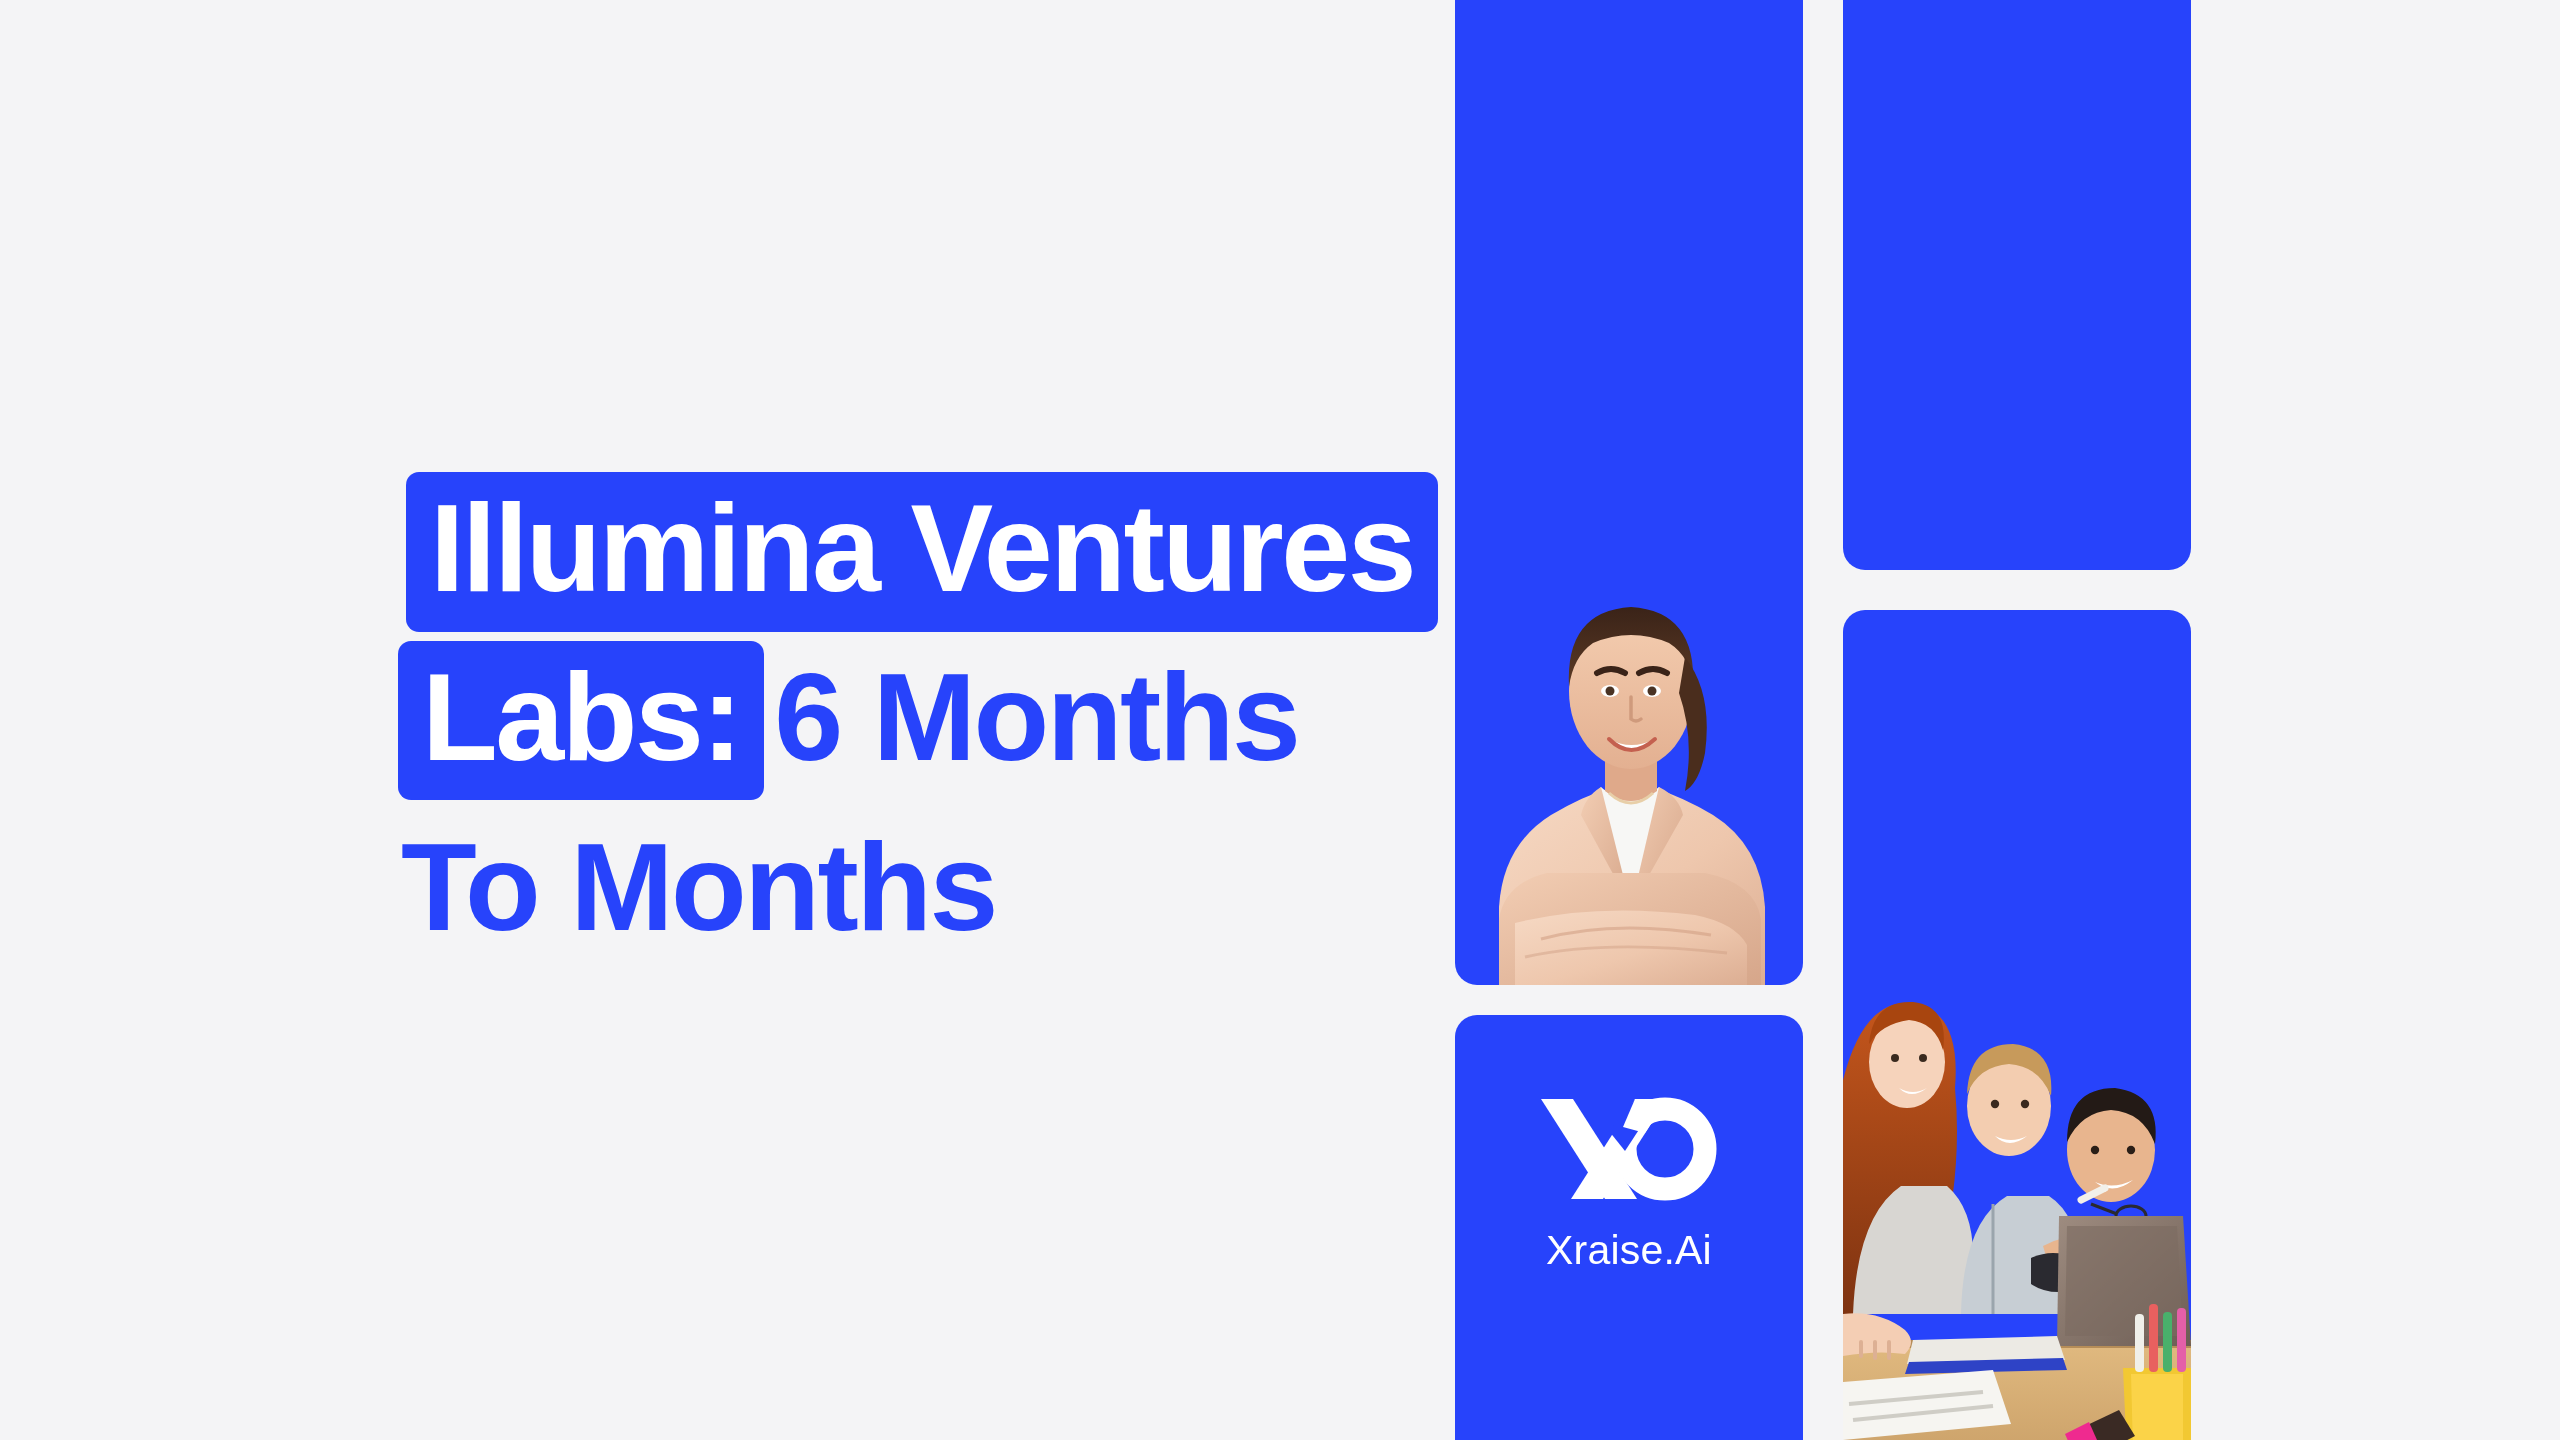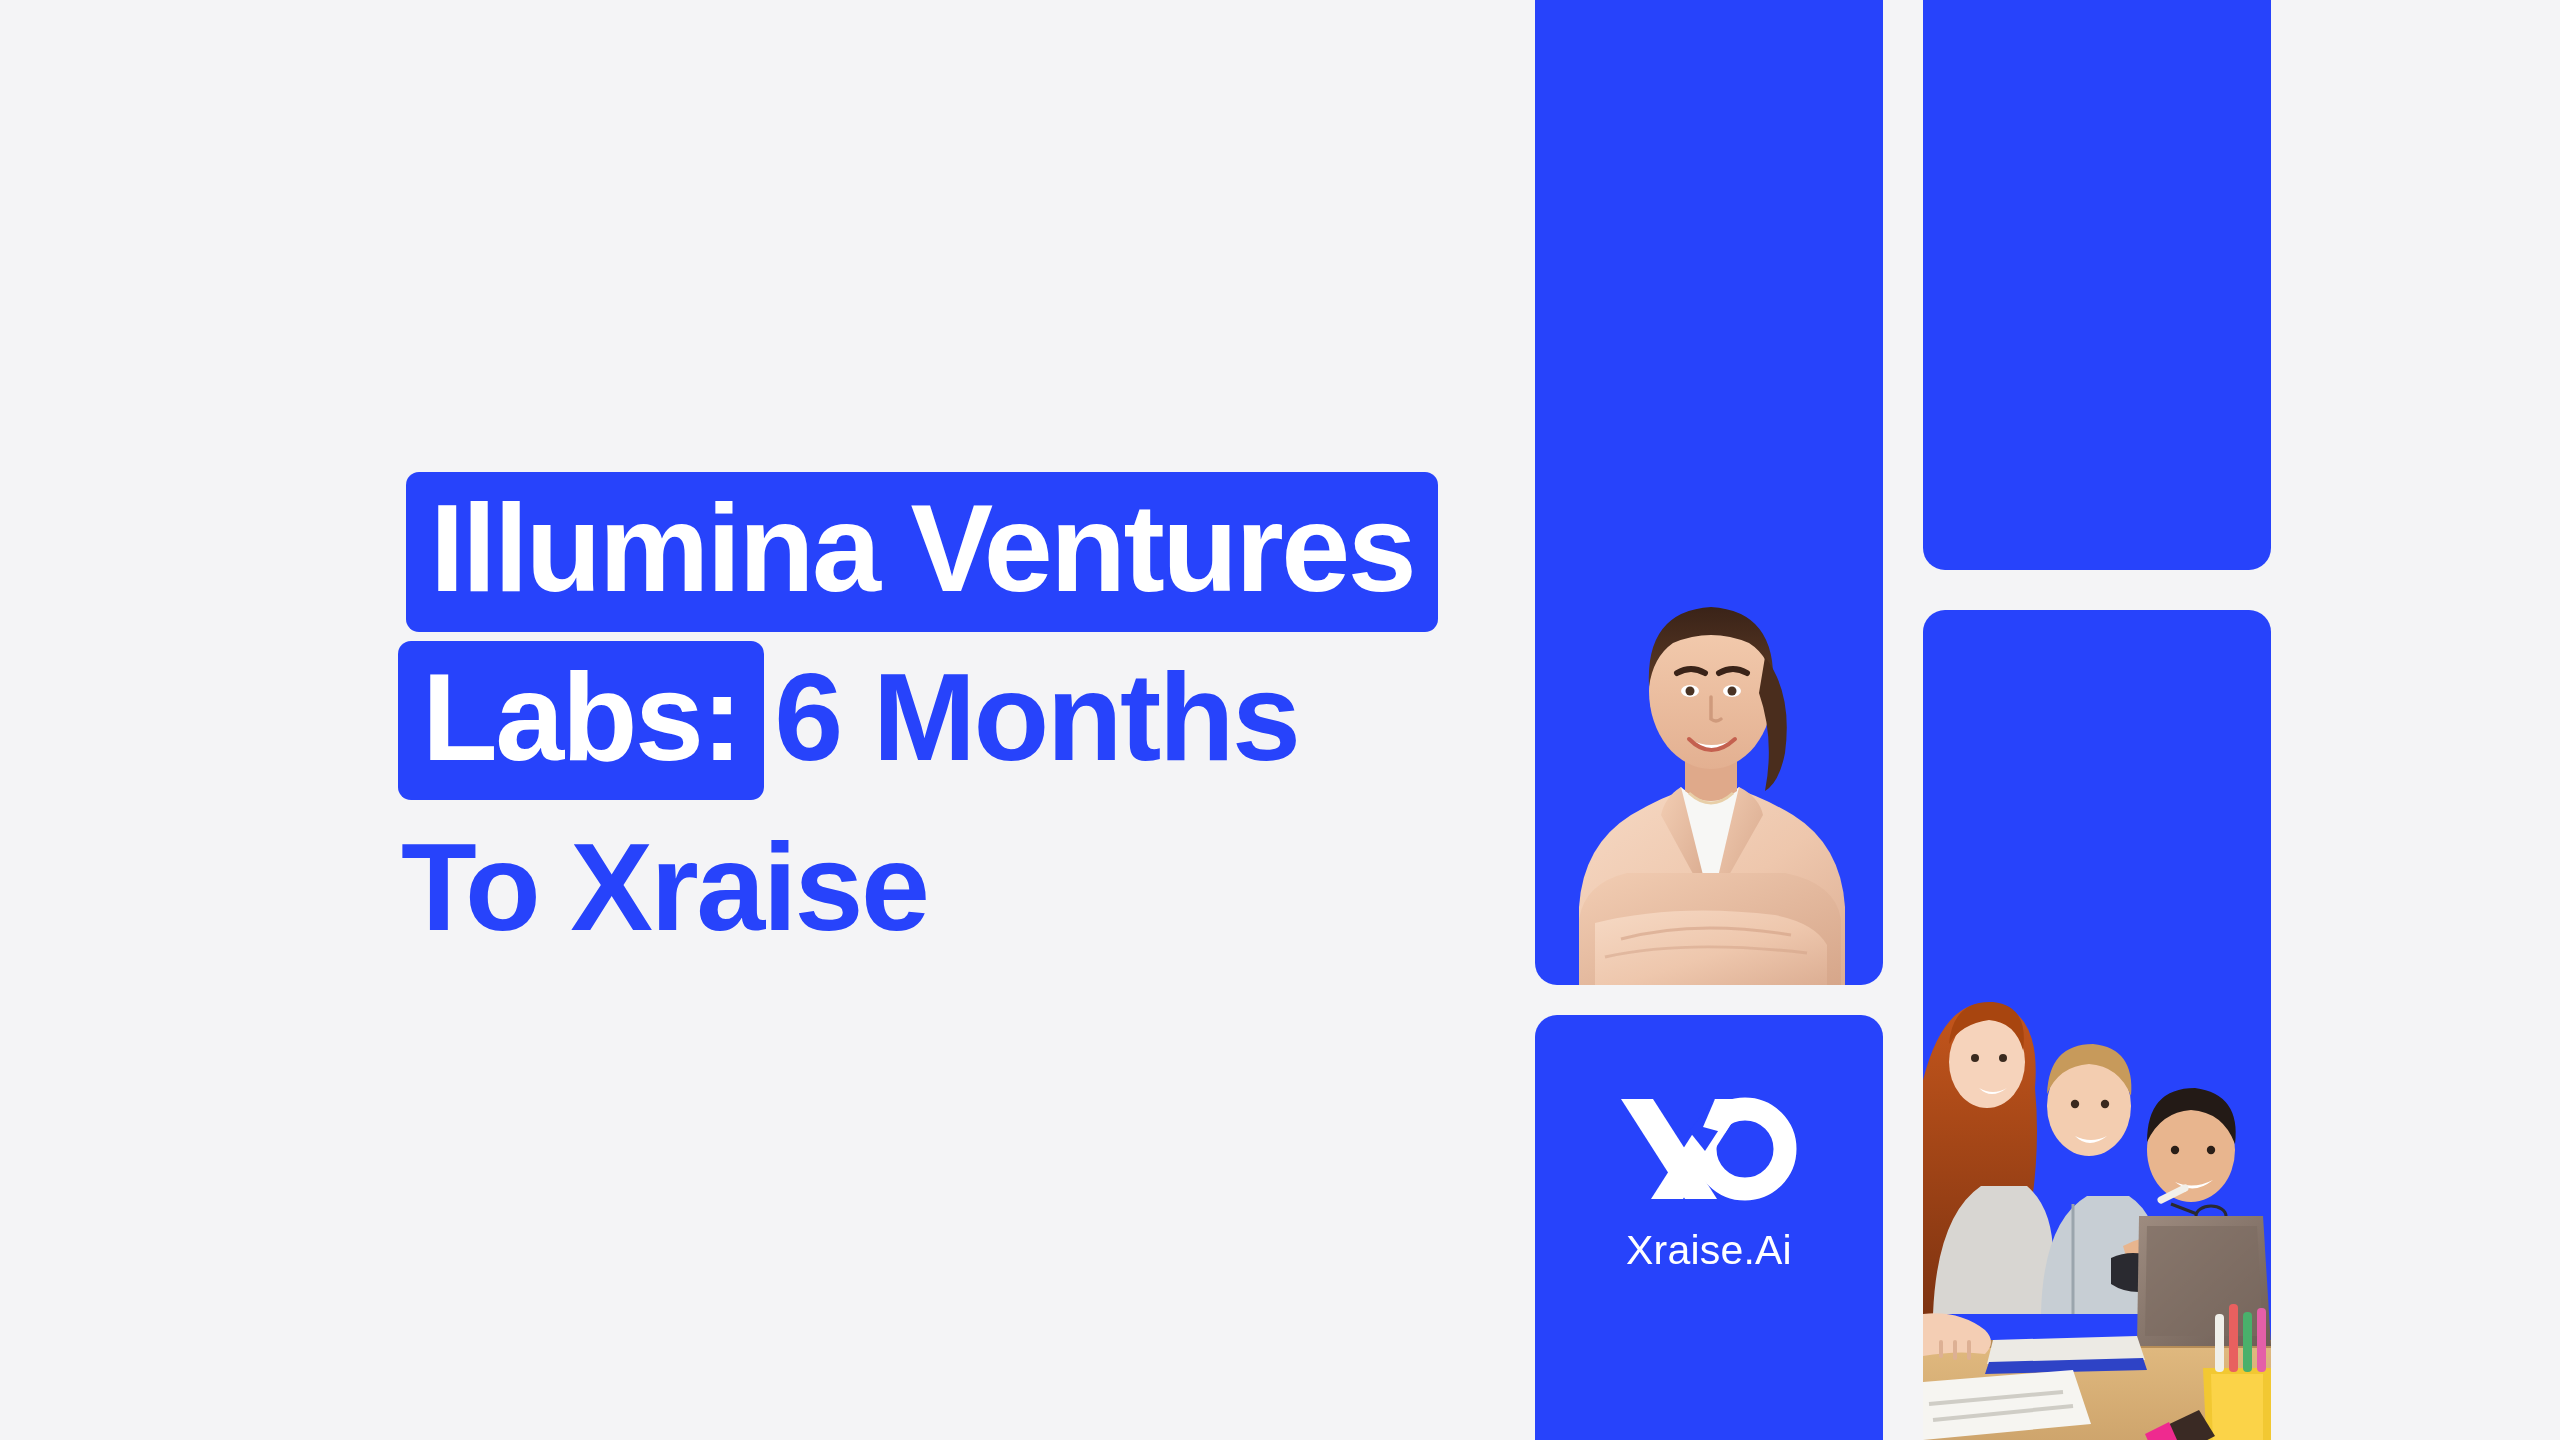--- a/index.html
+++ b/index.html
@@ -55,21 +55,21 @@
     padding:26px 0 32px 10px;
     vertical-align:top;
   }
 
   .hl-line-3 .hl-plain { padding-left:24px; }
 
   
   .media {
     position:absolute;
     top:0;
-    left:1535px;
+    left:1455px;
     width:735px;
     height:1372px;
   }
 
   .col {
     position:absolute;
     top:0;
     width:348px;
     height:1440px;
   }
@@ -158,21 +158,21 @@
 
     <div class="hl-line hl-line-1">
       <span class="hl-chip">Illumina Ventures</span>
     </div>
 
     <div class="hl-line hl-line-2">
       <span class="hl-chip">Labs:</span><span class="hl-plain">6 Months</span>
     </div>
 
     <div class="hl-line hl-line-3">
-      <span class="hl-plain">To Xraise</span>
+      <span class="hl-plain">To Months</span>
     </div>
 
   </div>
 
   <div class="media">
 
     <div class="col col-1">
 
       <div class="panel panel-portrait">
         <svg class="portrait" viewBox="0 0 348 470" preserveAspectRatio="xMidYMax meet">

